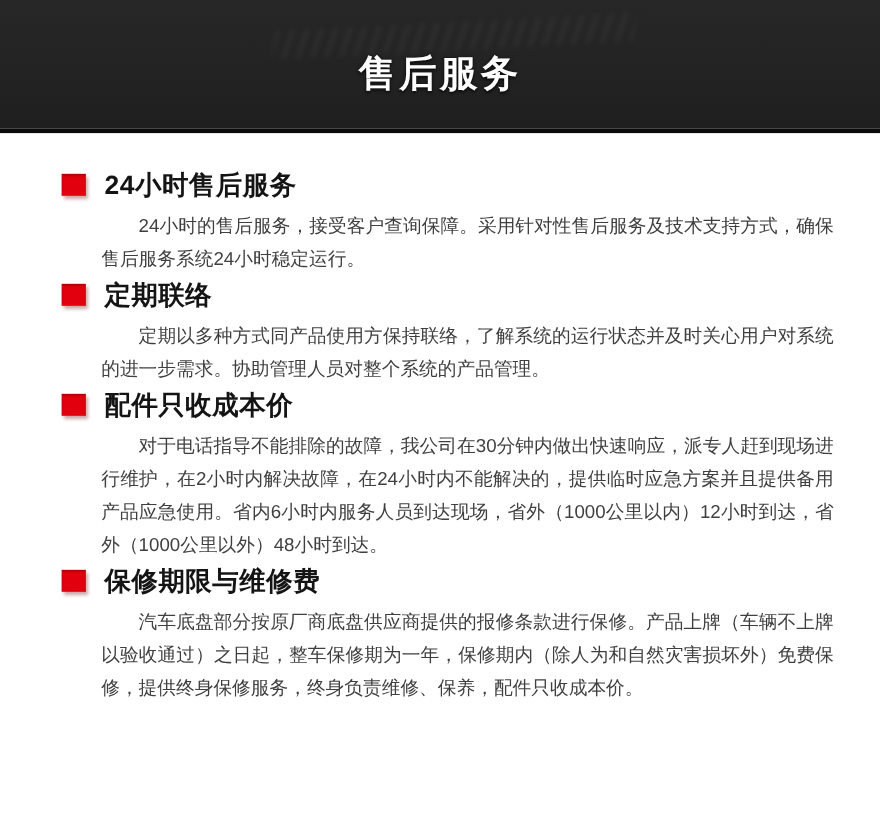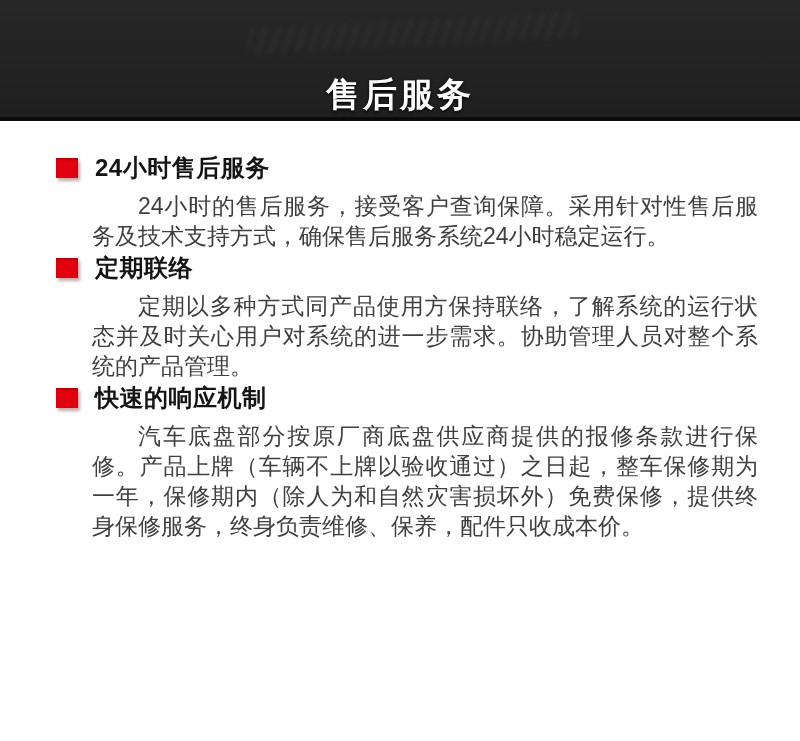--- a/index.html
+++ b/index.html
@@ -15,21 +15,21 @@
   .hdr {
     position: relative;
     height: 117px;
     background: linear-gradient(180deg, #272727 0%, #232323 55%, #1f1f1f 100%);
     border-bottom: 4px solid var(--header-border, #0b0b0b);
     display: flex;
     justify-content: center;
     align-items: flex-start;
   }
   .hdr h1 {
-    margin: 72px 0 0 0;
+    margin: 44px 0 0 0;
     font-size: 34px;
     font-weight: bold;
     letter-spacing: 3px;
     color: var(--title-text, #ffffff);
     text-shadow: 0 2px 3px rgba(0,0,0,0.65), 0 0 2px rgba(0,0,0,0.5);
   }
   
   .wm {
     position: absolute;
     left: 248px;
@@ -66,21 +66,21 @@
   .sec-head h2 {
     margin: 0;
     font-size: 24px;
     font-weight: bold;
     color: var(--heading-text, #141414);
     letter-spacing: 0.5px;
   }
   .sec p {
     width: 666px;
     margin: 0 0 0 36px;
-    font-size: 23px;
+    font-size: 17px;
     line-height: 30px;
     text-align: justify;
     text-indent: 2em;
     color: var(--body-text, #3f3f3f);
   }
 </style>
 </head>
 <body>
 
 <header class="hdr">
@@ -102,21 +102,26 @@
     <div class="sec-head">
       <span class="bullet"></span>
       <h2>定期联络</h2>
     </div>
     <p>定期以多种方式同产品使用方保持联络，了解系统的运行状态并及时关心用户对系统的进一步需求。协助管理人员对整个系统的产品管理。</p>
   </section>
 
   <section class="sec">
     <div class="sec-head">
       <span class="bullet"></span>
-      <h2>快速的响应机制</h2>
+      <h2>配件只收成本价</h2>
     </div>
+    <p>对于电话指导不能排除的故障，我公司在30分钟内做出快速响应，派专人赶到现场进行维护，在2小时内解决故障，在24小时内不能解决的，提供临时应急方案并且提供备用产品应急使用。省内6小时内服务人员到达现场，省外（1000公里以内）12小时到达，省外（1000公里以外）48小时到达。</p>
   </section>
 
   <section class="sec">
+    <div class="sec-head">
+      <span class="bullet"></span>
+      <h2>保修期限与维修费</h2>
+    </div>
     <p>汽车底盘部分按原厂商底盘供应商提供的报修条款进行保修。产品上牌（车辆不上牌以验收通过）之日起，整车保修期为一年，保修期内（除人为和自然灾害损坏外）免费保修，提供终身保修服务，终身负责维修、保养，配件只收成本价。</p>
   </section>
 
 </main>
 
 </body></html>

